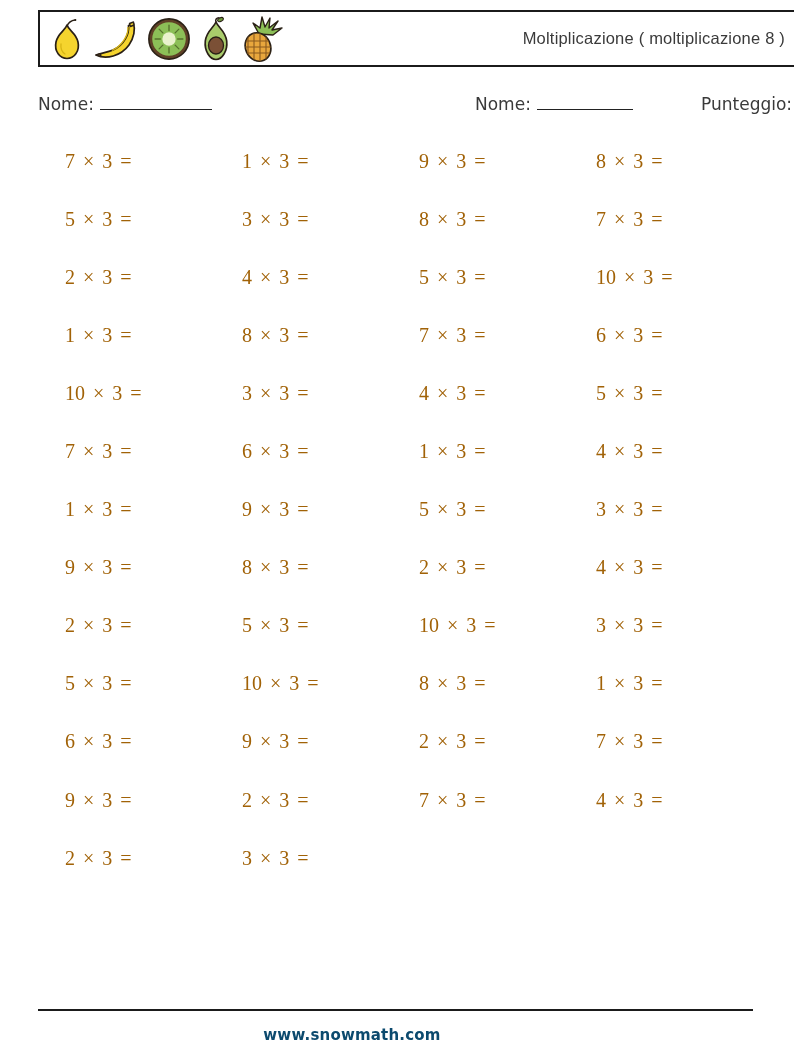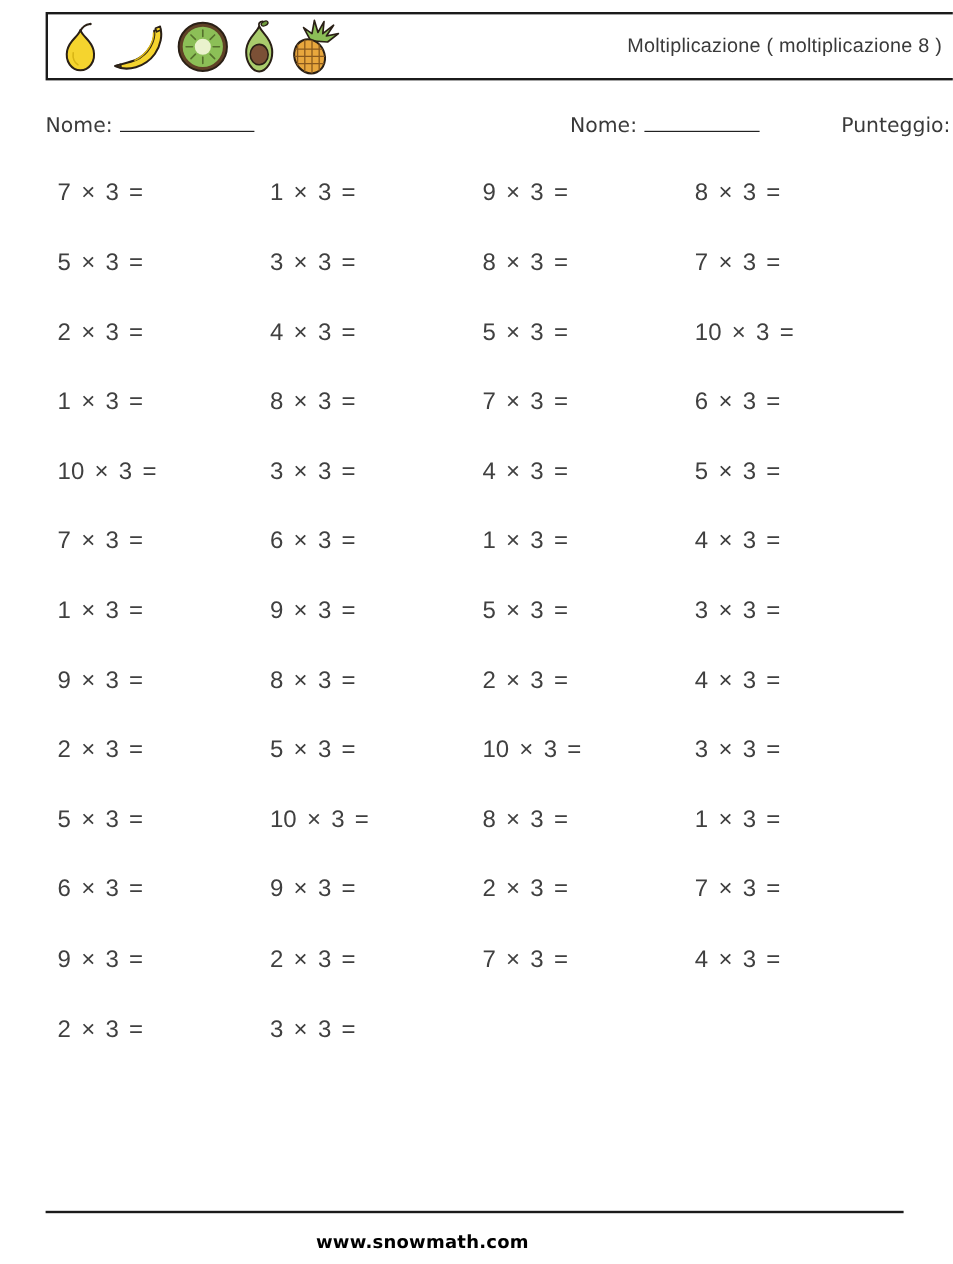--- a/index.html
+++ b/index.html
@@ -46,36 +46,36 @@
 
   
   .problems-grid {
     position: absolute; left: 48px; top: 132px; width: 712px;
     display: grid;
     grid-template-columns: repeat(4, 177px);
     grid-auto-rows: 58.1px;
     align-items: center;
   }
   .problem {
-    font-family: Liberation Sans, sans-serif;
-    font-size: 20px; color: #404040;
-    word-spacing: 3px; white-space: nowrap;
+    font-family: Liberation Serif, serif;
+    font-size: 20px; color: #a16207;
+    word-spacing: 3px; white-space: nowrap; margin-left: 17px;
   }
 
   
   .footer-line {
     position: absolute; left: 38px; top: 1009px;
     width: 715px; height: 0;
     border-top: 2px solid #1b1b1b;
   }
   .footer-url {
     position: absolute; left: 0; top: 1026px; width: 704px;
     text-align: center;
     font-family: "DejaVu Sans", sans-serif;
-    font-size: 15px; font-weight: bold; color: #000000;
+    font-size: 15px; font-weight: bold; color: #0c4a6e;
     letter-spacing: 0.2px;
   }
 </style>
 </head>
 <body>
 
 <div class="header-box">
   <div class="fruits">
 
     <svg width="34" height="44" viewBox="0 0 34 44">

